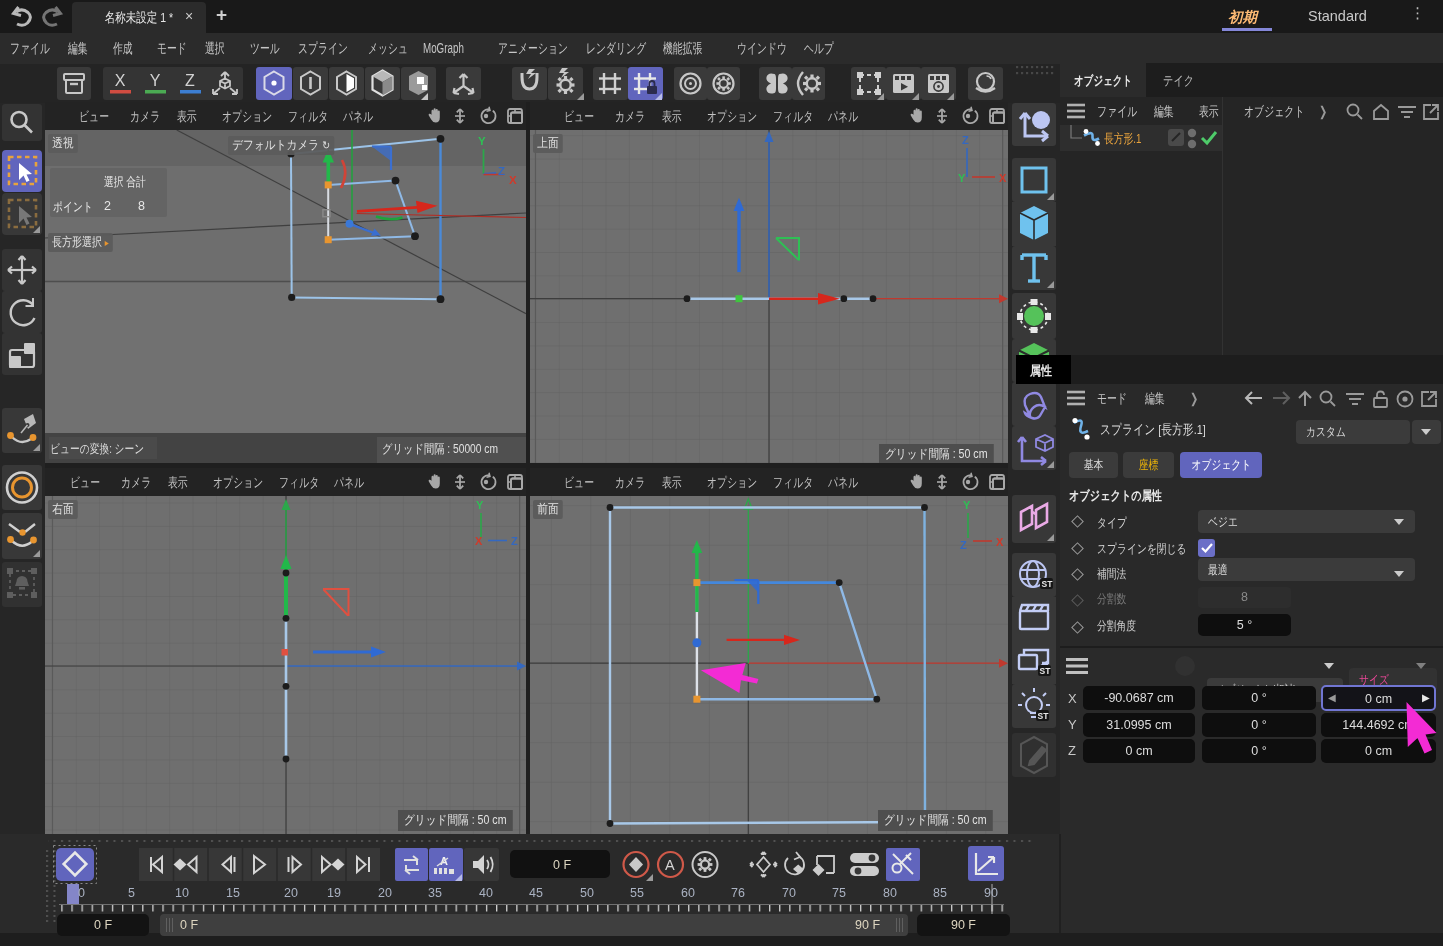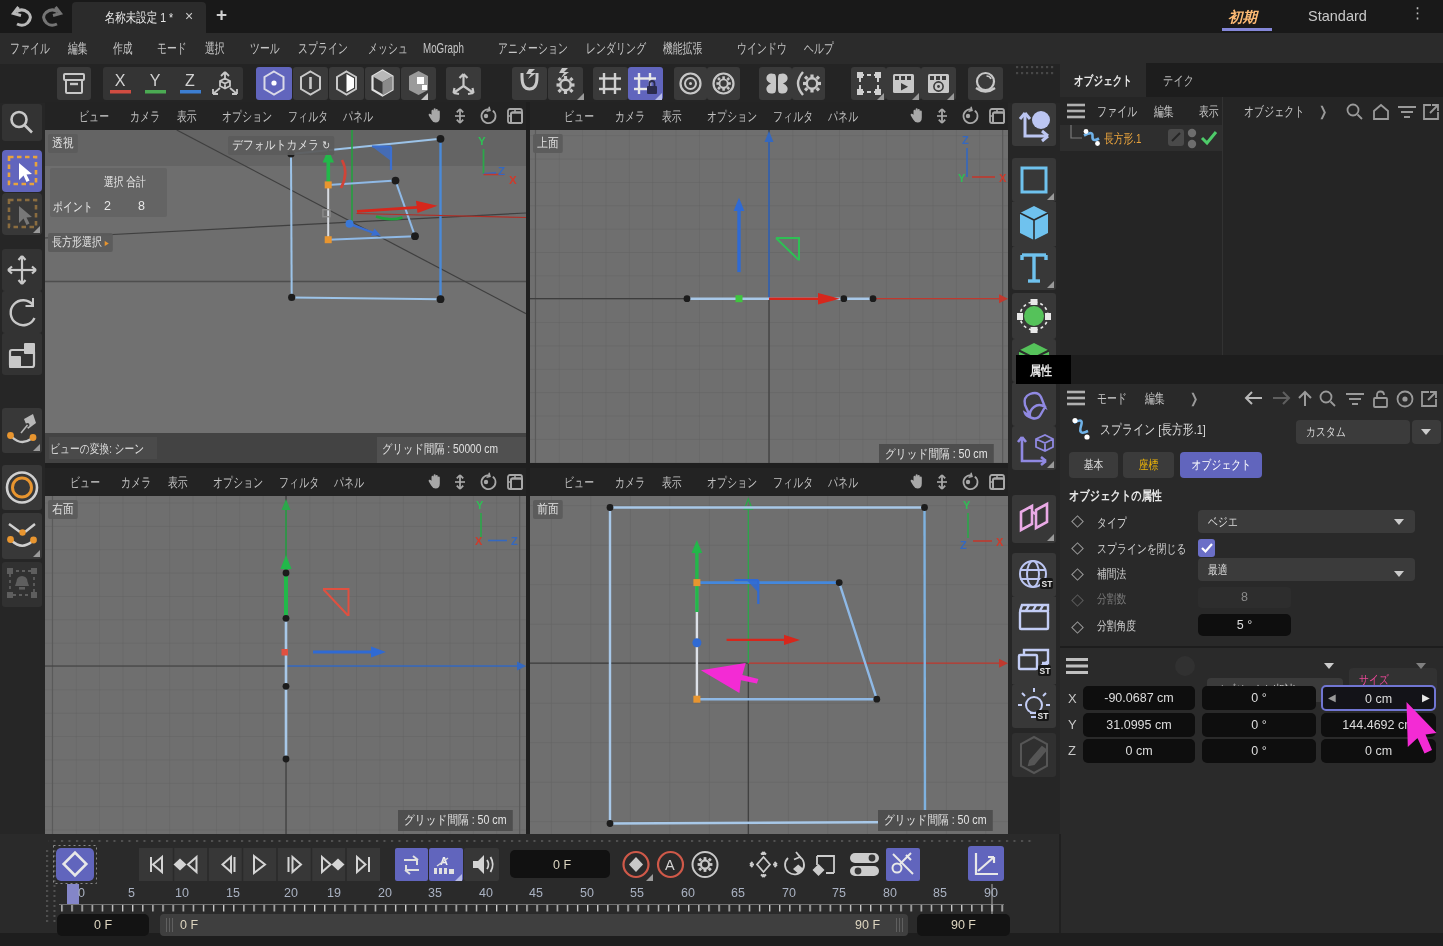--- a/index.html
+++ b/index.html
@@ -1056,21 +1056,21 @@
 <div class="ruler-num" style="left:226px">15</div>
 <div class="ruler-num" style="left:284px">20</div>
 <div class="ruler-num" style="left:327px">19</div>
 <div class="ruler-num" style="left:378px">20</div>
 <div class="ruler-num" style="left:428px">35</div>
 <div class="ruler-num" style="left:479px">40</div>
 <div class="ruler-num" style="left:529px">45</div>
 <div class="ruler-num" style="left:580px">50</div>
 <div class="ruler-num" style="left:630px">55</div>
 <div class="ruler-num" style="left:681px">60</div>
-<div class="ruler-num" style="left:731px">65</div>
+<div class="ruler-num" style="left:731px">76</div>
 <div class="ruler-num" style="left:782px">70</div>
 <div class="ruler-num" style="left:832px">75</div>
 <div class="ruler-num" style="left:883px">80</div>
 <div class="ruler-num" style="left:933px">85</div>
 <div class="ruler-num" style="left:984px">90</div>
 
 <div class="ffield" style="left:57px;width:92px">0 F</div>
 <div class="abs" style="left:160px;top:914px;width:748px;height:22px;background:#3f3f3f;border-radius:4px"></div>
 <div class="abs" style="left:166px;top:918px;width:1px;height:14px;background:#5f5f5f;box-shadow:3px 0 #5f5f5f,6px 0 #5f5f5f"></div>
 <div class="abs" style="left:896px;top:918px;width:1px;height:14px;background:#5f5f5f;box-shadow:3px 0 #5f5f5f,6px 0 #5f5f5f"></div>

